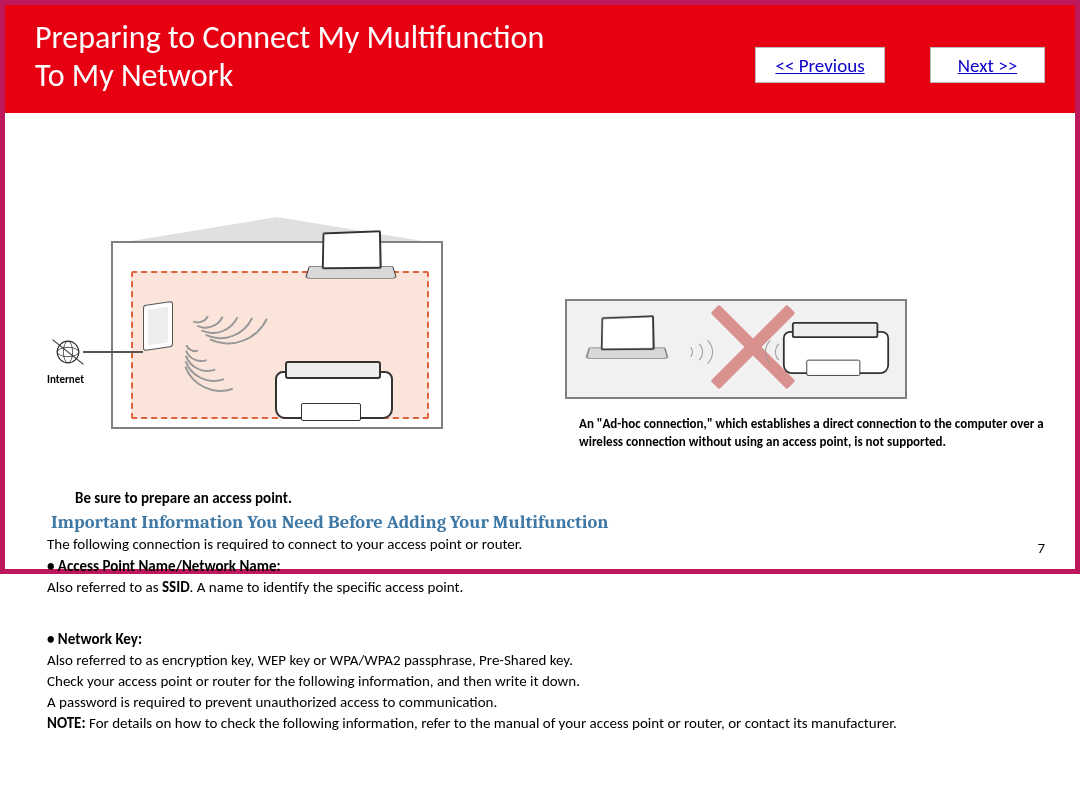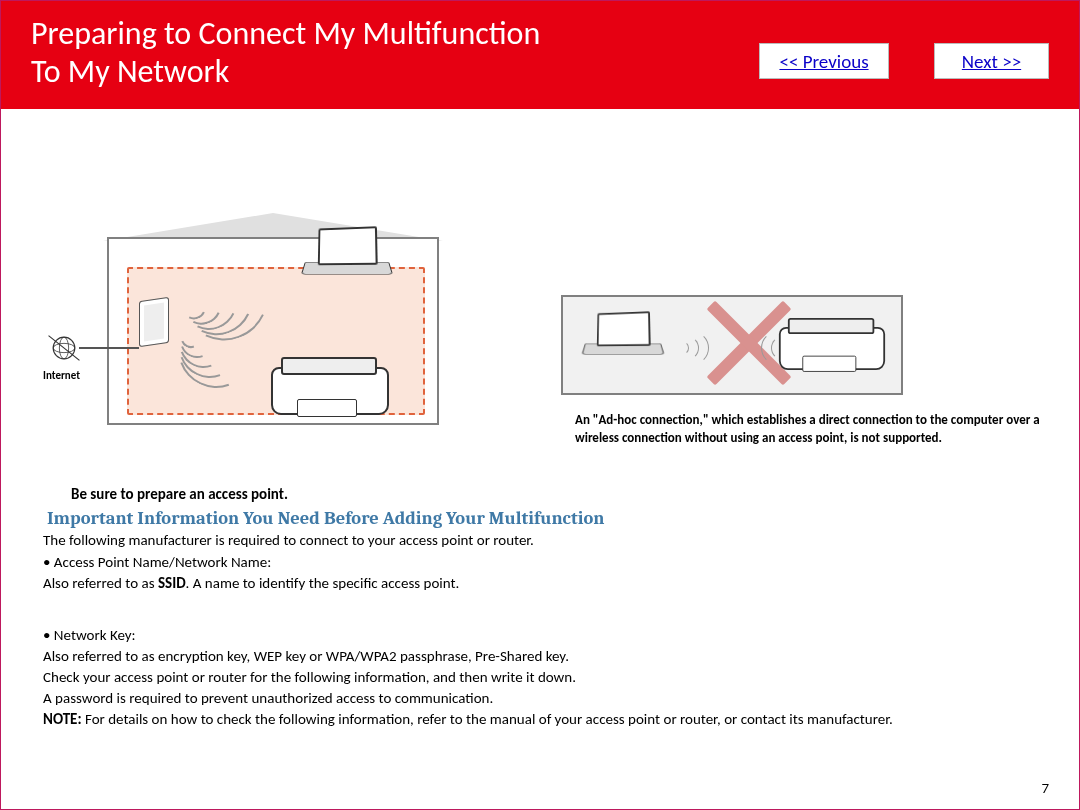--- a/index.html
+++ b/index.html
@@ -1,17 +1,17 @@
 <!DOCTYPE html>
 <html><head>
 <meta charset="utf-8">
 <style>
   * { box-sizing: border-box; margin: 0; padding: 0; }
   html, body { width: 1080px; height: 810px; font-family: Calibri, "Segoe UI", Arial, sans-serif; background: #fff; color: #000; }
-  .page { position: relative; width: 1080px; height: 810px; border: 1px solid #be185d; }
+  .page { position: relative; width: 1080px; height: 574px; border: 5px solid #be185d; }
   .header { position: absolute; top: 0; left: 0; right: 0; height: 108px; background: #e60012; }
   .page-title { position: absolute; left: 30px; top: 14px; color: #fff; font-size: 32px; font-weight: 400; line-height: 1.18; font-family: Calibri, "Segoe UI", Arial, sans-serif; }
   .nav-btn { position: absolute; top: 42px; height: 36px; background: #fff; display: inline-flex; align-items: center; justify-content: center; font-size: 19px; color: #0a00c8; text-decoration: underline; cursor: pointer; border: 1px solid #bbb; font-family: Calibri, Arial, sans-serif; }
   .nav-prev { right: 190px; width: 130px; }
   .nav-next { right: 30px; width: 115px; }
   .content { position: absolute; top: 108px; left: 0; right: 0; bottom: 0; }
 
   
   .diag1 { position: absolute; left: 42px; top: 110px; width: 405px; height: 210px; }
   .house-roof { position: absolute; left: 60px; top: -6px; width: 0; height: 0; border-left: 170px solid transparent; border-right: 170px solid transparent; border-bottom: 28px solid #e0e0e0; }
@@ -47,21 +47,21 @@
   .cross::after  { transform: rotate(-45deg); }
   .mini-waves-l { position: absolute; left: 112px; top: 34px; width: 36px; height: 34px; }
   .mini-waves-r { position: absolute; left: 196px; top: 34px; width: 36px; height: 34px; transform: scaleX(-1); }
 
   
   .adhoc-note { position: absolute; left: 574px; top: 302px; width: 470px; font-size: 13px; font-weight: 700; line-height: 1.35; }
   .prep-line  { position: absolute; left: 42px; top: 376px; font-size: 15px; font-weight: 700; padding-left: 28px; }
   .info-heading { position: absolute; left: 46px; top: 398px; font-family: Cambria, Georgia, serif; font-size: 18.5px; font-weight: 700; color: #3f79a6; text-align: center; }
   .body-block { position: absolute; left: 42px; top: 422px; right: 30px; font-size: 15px; line-height: 1.32; }
   .body-block p { margin: 0 0 1px 0; }
-  .body-block .li-strong { font-weight: 400; }
+  .body-block .li-strong { font-weight: 700; }
   .body-block .bullet { margin-top: 2px; }
   .body-block .sp { height: 30px; }
   .page-num { position: absolute; right: 30px; bottom: 12px; font-size: 15px; }
 </style>
 </head>
 <body>
 
 <div class="page">
 
   <div class="header">
@@ -141,21 +141,21 @@
           <div class="tray"></div>
       </div>
     </div>
 
     <div class="adhoc-note">An "Ad-hoc connection," which establishes a direct connection to the computer over a wireless connection without using an access point, is not supported.</div>
 
     <div class="prep-line">Be sure to prepare an access point.</div>
     <div class="info-heading">Important Information You Need Before Adding Your Multifunction</div>
 
     <div class="body-block">
-      <p>The following manufacturer is required to connect to your access point or router.</p>
+      <p>The following connection is required to connect to your access point or router.</p>
       <p class="bullet"><span class="li-strong">•  Access Point Name/Network Name:</span></p>
       <p><span>Also referred to as </span><strong>SSID</strong><span>. A name to identify the specific access point.</span></p>
       <div class="sp"></div>
       <p class="bullet"><span class="li-strong">•  Network Key:</span></p>
       <p>Also referred to as encryption key, WEP key or WPA/WPA2 passphrase, Pre-Shared key.</p>
       <p>Check your access point or router for the following information, and then write it down.</p>
       <p>A password is required to prevent unauthorized access to communication.</p>
       <p><strong>NOTE:</strong><span>  For details on how to check the following information, refer to the manual of your access point or router, or contact its manufacturer.</span></p>
     </div>
 

